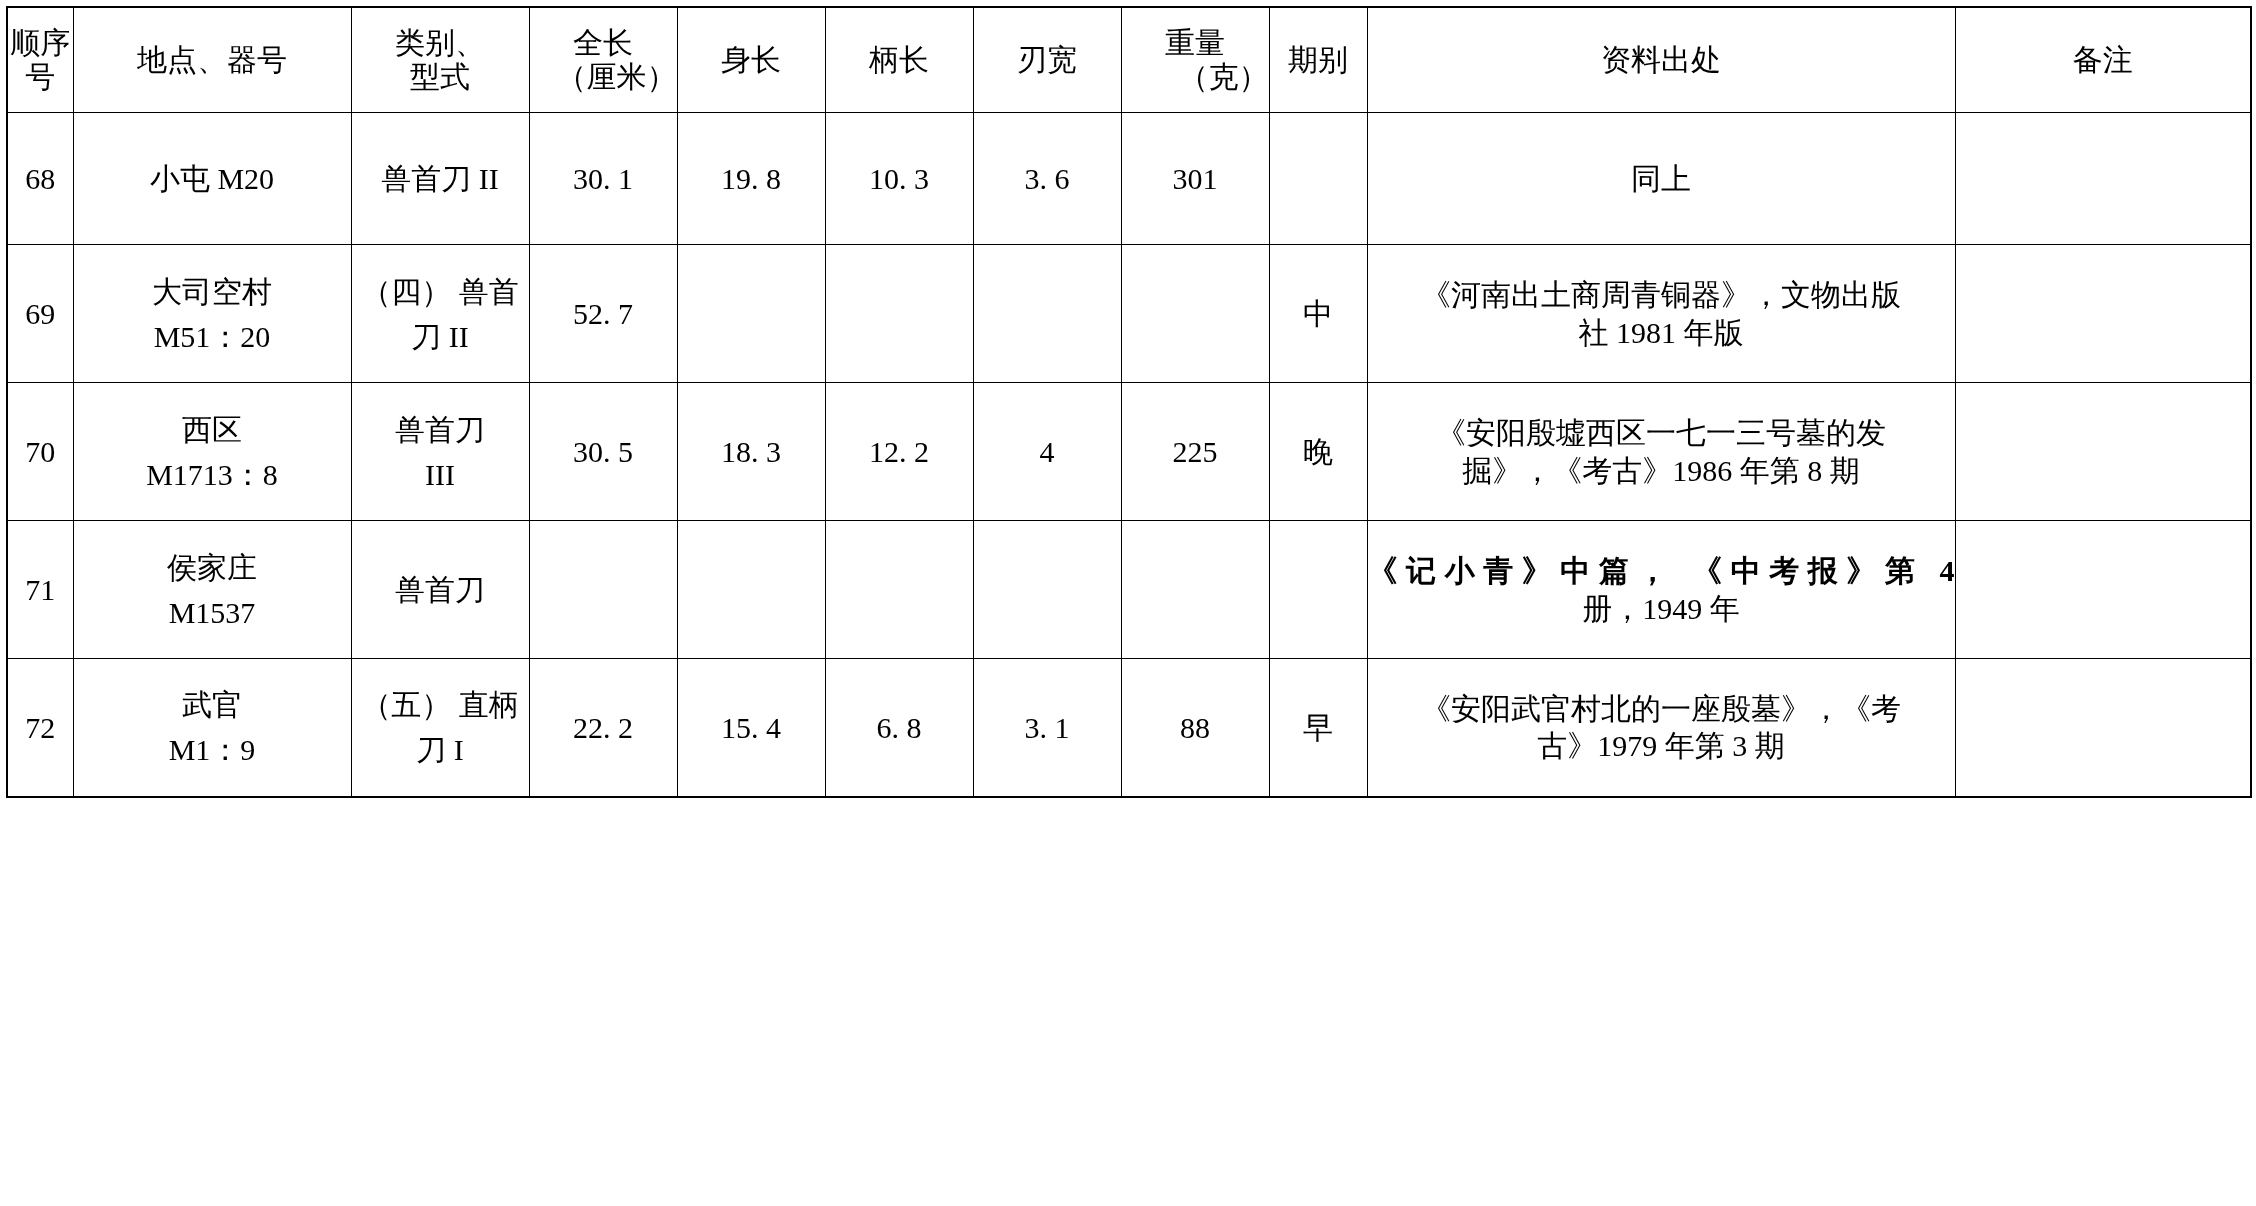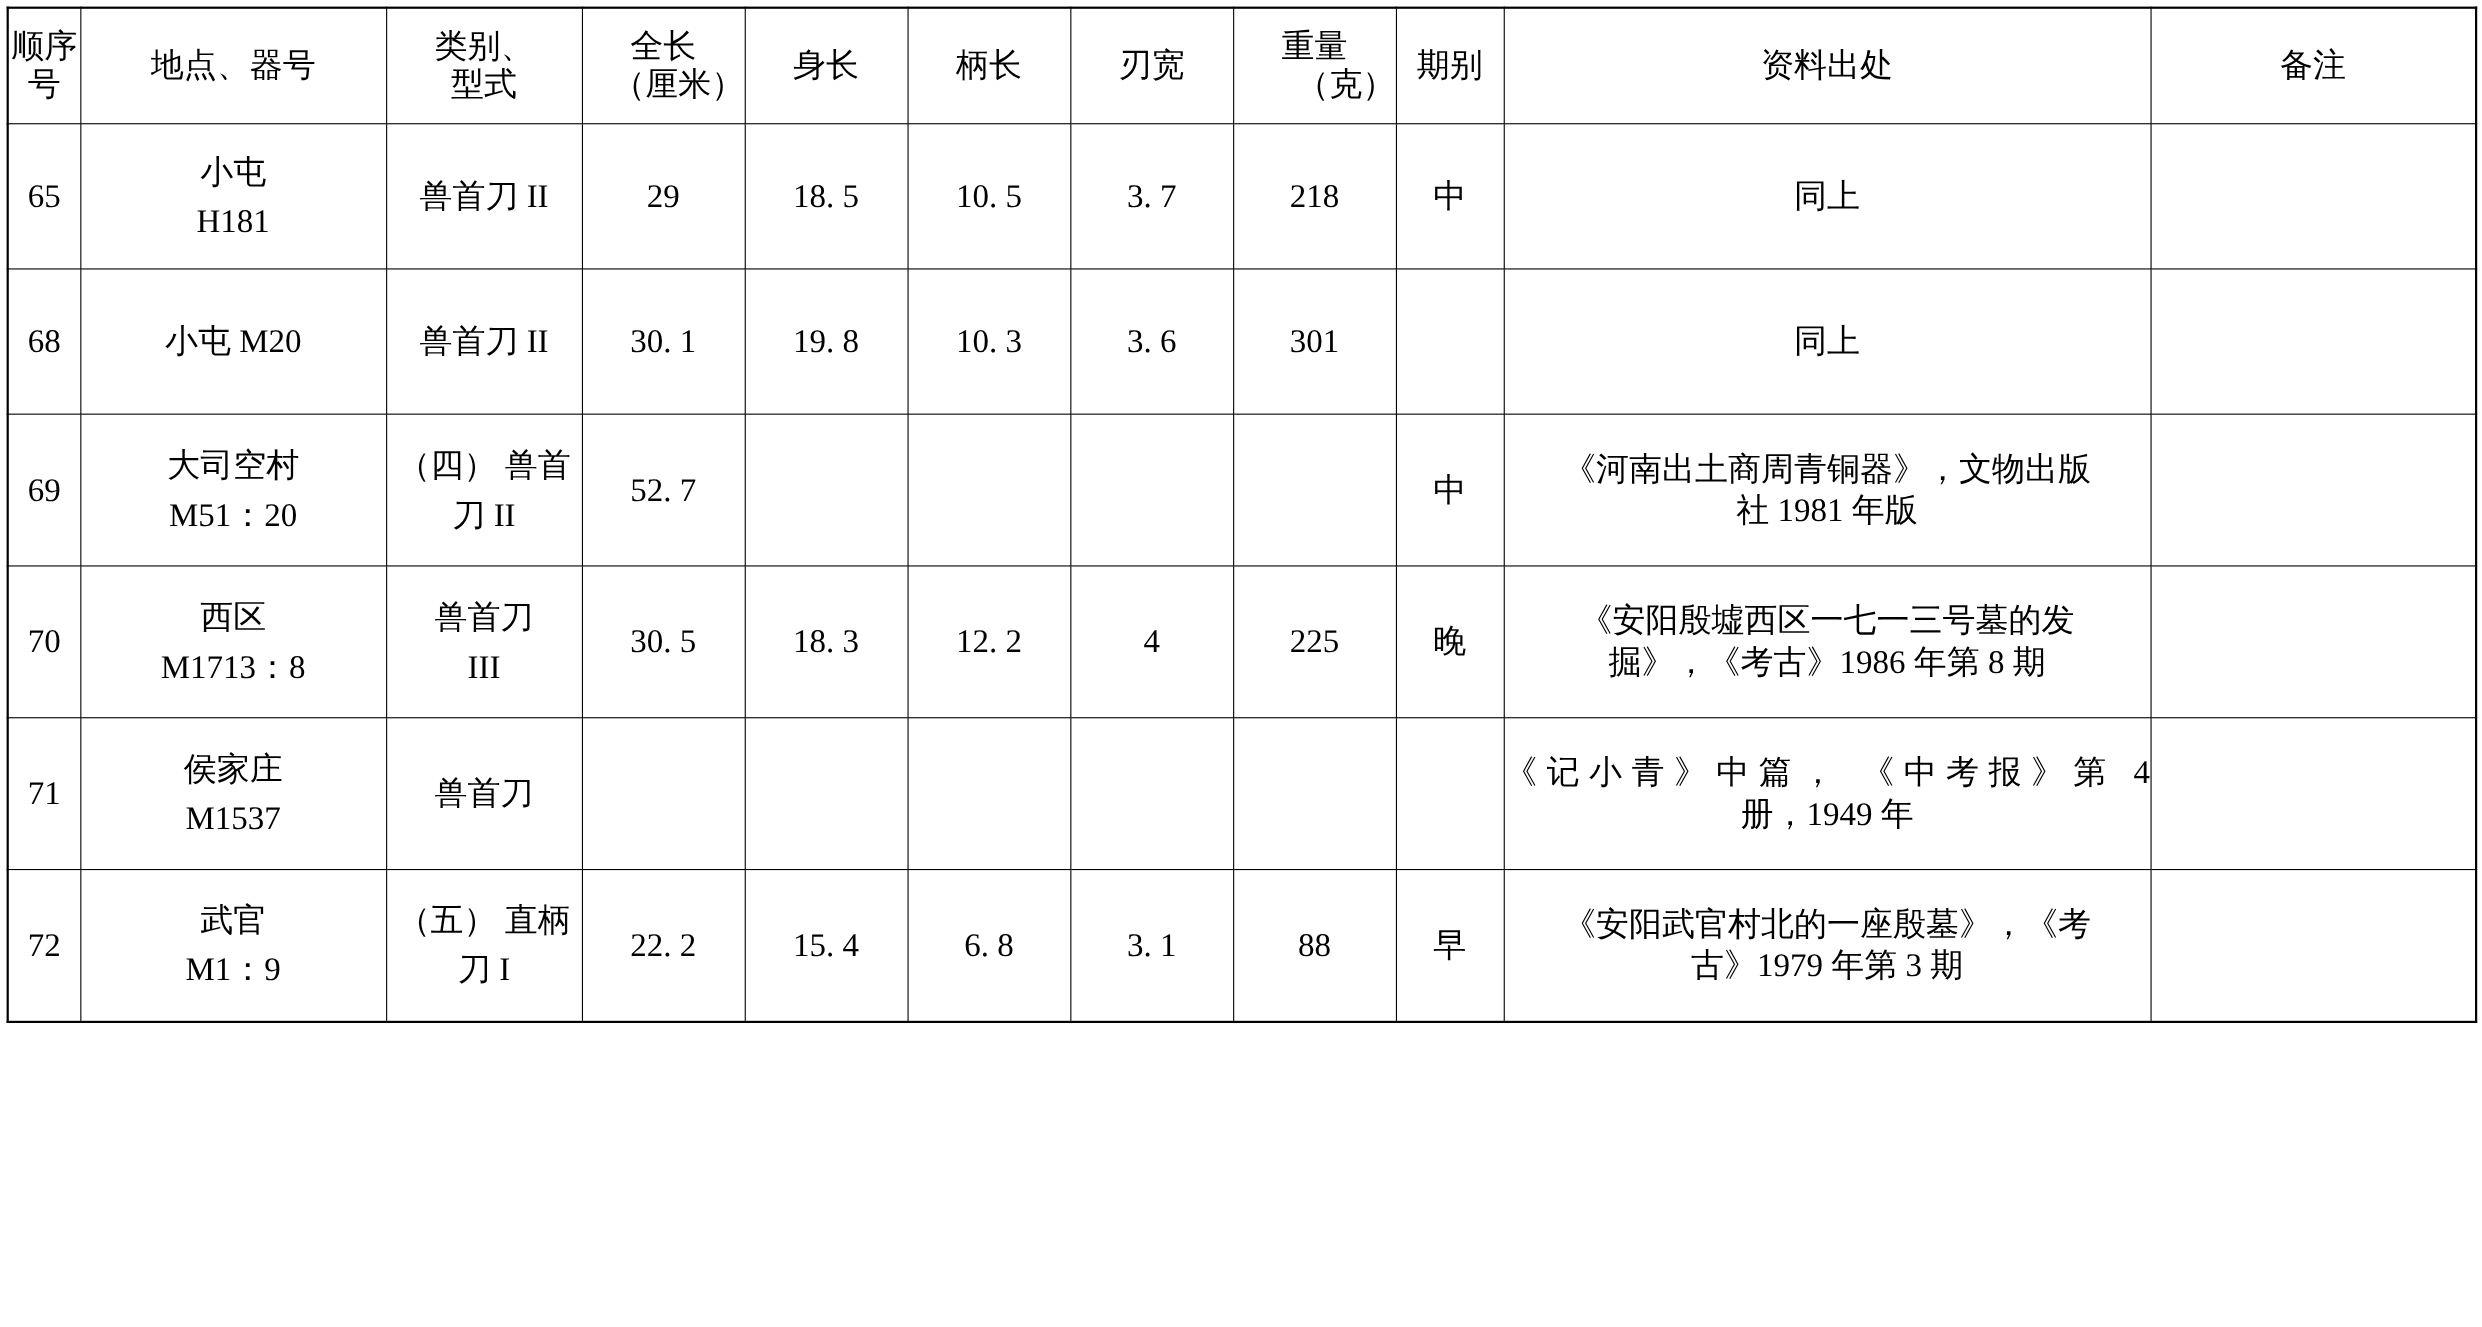--- a/index.html
+++ b/index.html
@@ -78,20 +78,21 @@
     padding-left: 14px;
     padding-right: 14px;
     line-height: 1.55;
   }
   td.src .l1, td.src .l2 {
     display: block;
   }
   td.src.justify .l1 {
     text-align: justify;
     text-align-last: justify;
+    font-weight: bold;
   }
   .row-tall { height: 132px; }
   .row-mid { height: 138px; margin-left: 22px; }
 </style>
 </head>
 <body>
 
 <div class="sheet">
   <table class="data-table">
     <colgroup>
@@ -143,44 +144,20 @@
         <td>
           <span class="hdr-two-line">资料出处</span>
         </td>
         <td>
           <span class="hdr-two-line">备注</span>
         </td>
       </tr>
     </thead>
     <tbody>
 
-      <tr class="row-tall">
-        <td>65</td>
-        <td>
-            <span class="cell-lines">
-          <span class="l1">小屯</span>
-          <span class="l2">H181</span>
-            </span>
-          </td>
-        <td>
-            <span class="cell-lines">
-          <span class="l1">兽首刀 II</span>
-            </span>
-          </td>
-        <td>29</td>
-        <td>18. 5</td>
-        <td>10. 5</td>
-        <td>3. 7</td>
-        <td>218</td>
-        <td>中</td>
-        <td class="src">
-          <span class="l1">同上</span>
-          </td>
-        <td></td>
-      </tr>
 
 
 
       <tr class="row-tall">
         <td>68</td>
         <td>
             <span class="cell-lines">
           <span class="l1">小屯 M20</span>
             </span>
           </td>

